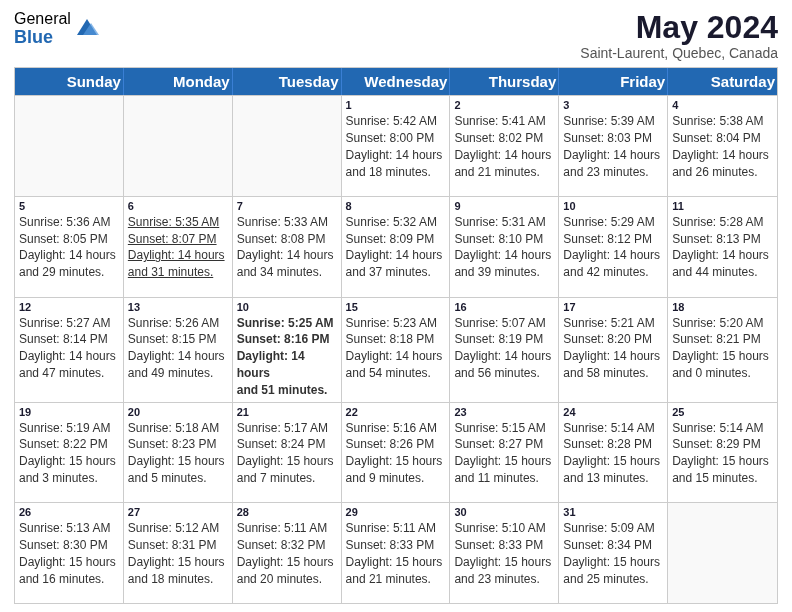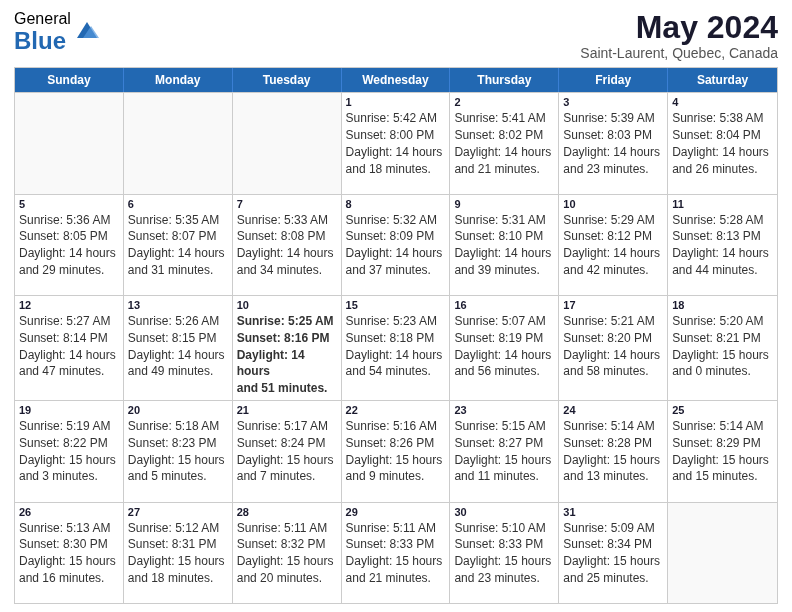--- a/index.html
+++ b/index.html
@@ -26,21 +26,21 @@
     .logo {
       display: flex;
       align-items: center;
     }
     .logo-text {
       display: flex;
       flex-direction: column;
       line-height: 1.1;
     }
     .logo-blue {
-      font-size: 24px;
+      font-size: 18px;
       font-weight: bold;
       color: #2268b2;
     }
     .logo-icon {
       width: 28px;
       height: 28px;
       margin-left: 2px;
       margin-top: -4px;
     }
     .title-block {
@@ -62,23 +62,23 @@
       flex-direction: column;
       border: 1px solid #ccc;
     }
     .cal-header-row {
       display: grid;
       grid-template-columns: repeat(7, 1fr);
       background: #2268b2;
     }
     .cal-header-cell {
       color: #fff;
-      font-size: 12px;
+      font-size: 15px;
       font-weight: bold;
-      text-align: center;
+      text-align: right;
       padding: 5px 2px;
       border-right: 1px solid #3a7fd4;
     }
     .cal-header-cell:last-child { border-right: none; }
     .cal-body {
       display: flex;
       flex-direction: column;
       flex: 1;
     }
     .cal-week {
@@ -178,21 +178,21 @@
         <div class="cal-week">
           <div class="cal-cell">
             <div class="cell-day">5</div>
             <div class="cell-info" style="white-space: pre-line;">Sunrise: 5:36 AM
 Sunset: 8:05 PM
 Daylight: 14 hours
 and 29 minutes.</div>
           </div>
           <div class="cal-cell">
             <div class="cell-day">6</div>
-            <div class="cell-info" style="white-space: pre-line;">Sunrise: 5:35 AM
+            <div class="cell-info" style="white-space: pre-line; text-decoration: underline;">Sunrise: 5:35 AM
 Sunset: 8:07 PM
 Daylight: 14 hours
 and 31 minutes.</div>
           </div>
           <div class="cal-cell">
             <div class="cell-day">7</div>
             <div class="cell-info" style="white-space: pre-line;">Sunrise: 5:33 AM
 Sunset: 8:08 PM
 Daylight: 14 hours
 and 34 minutes.</div>

